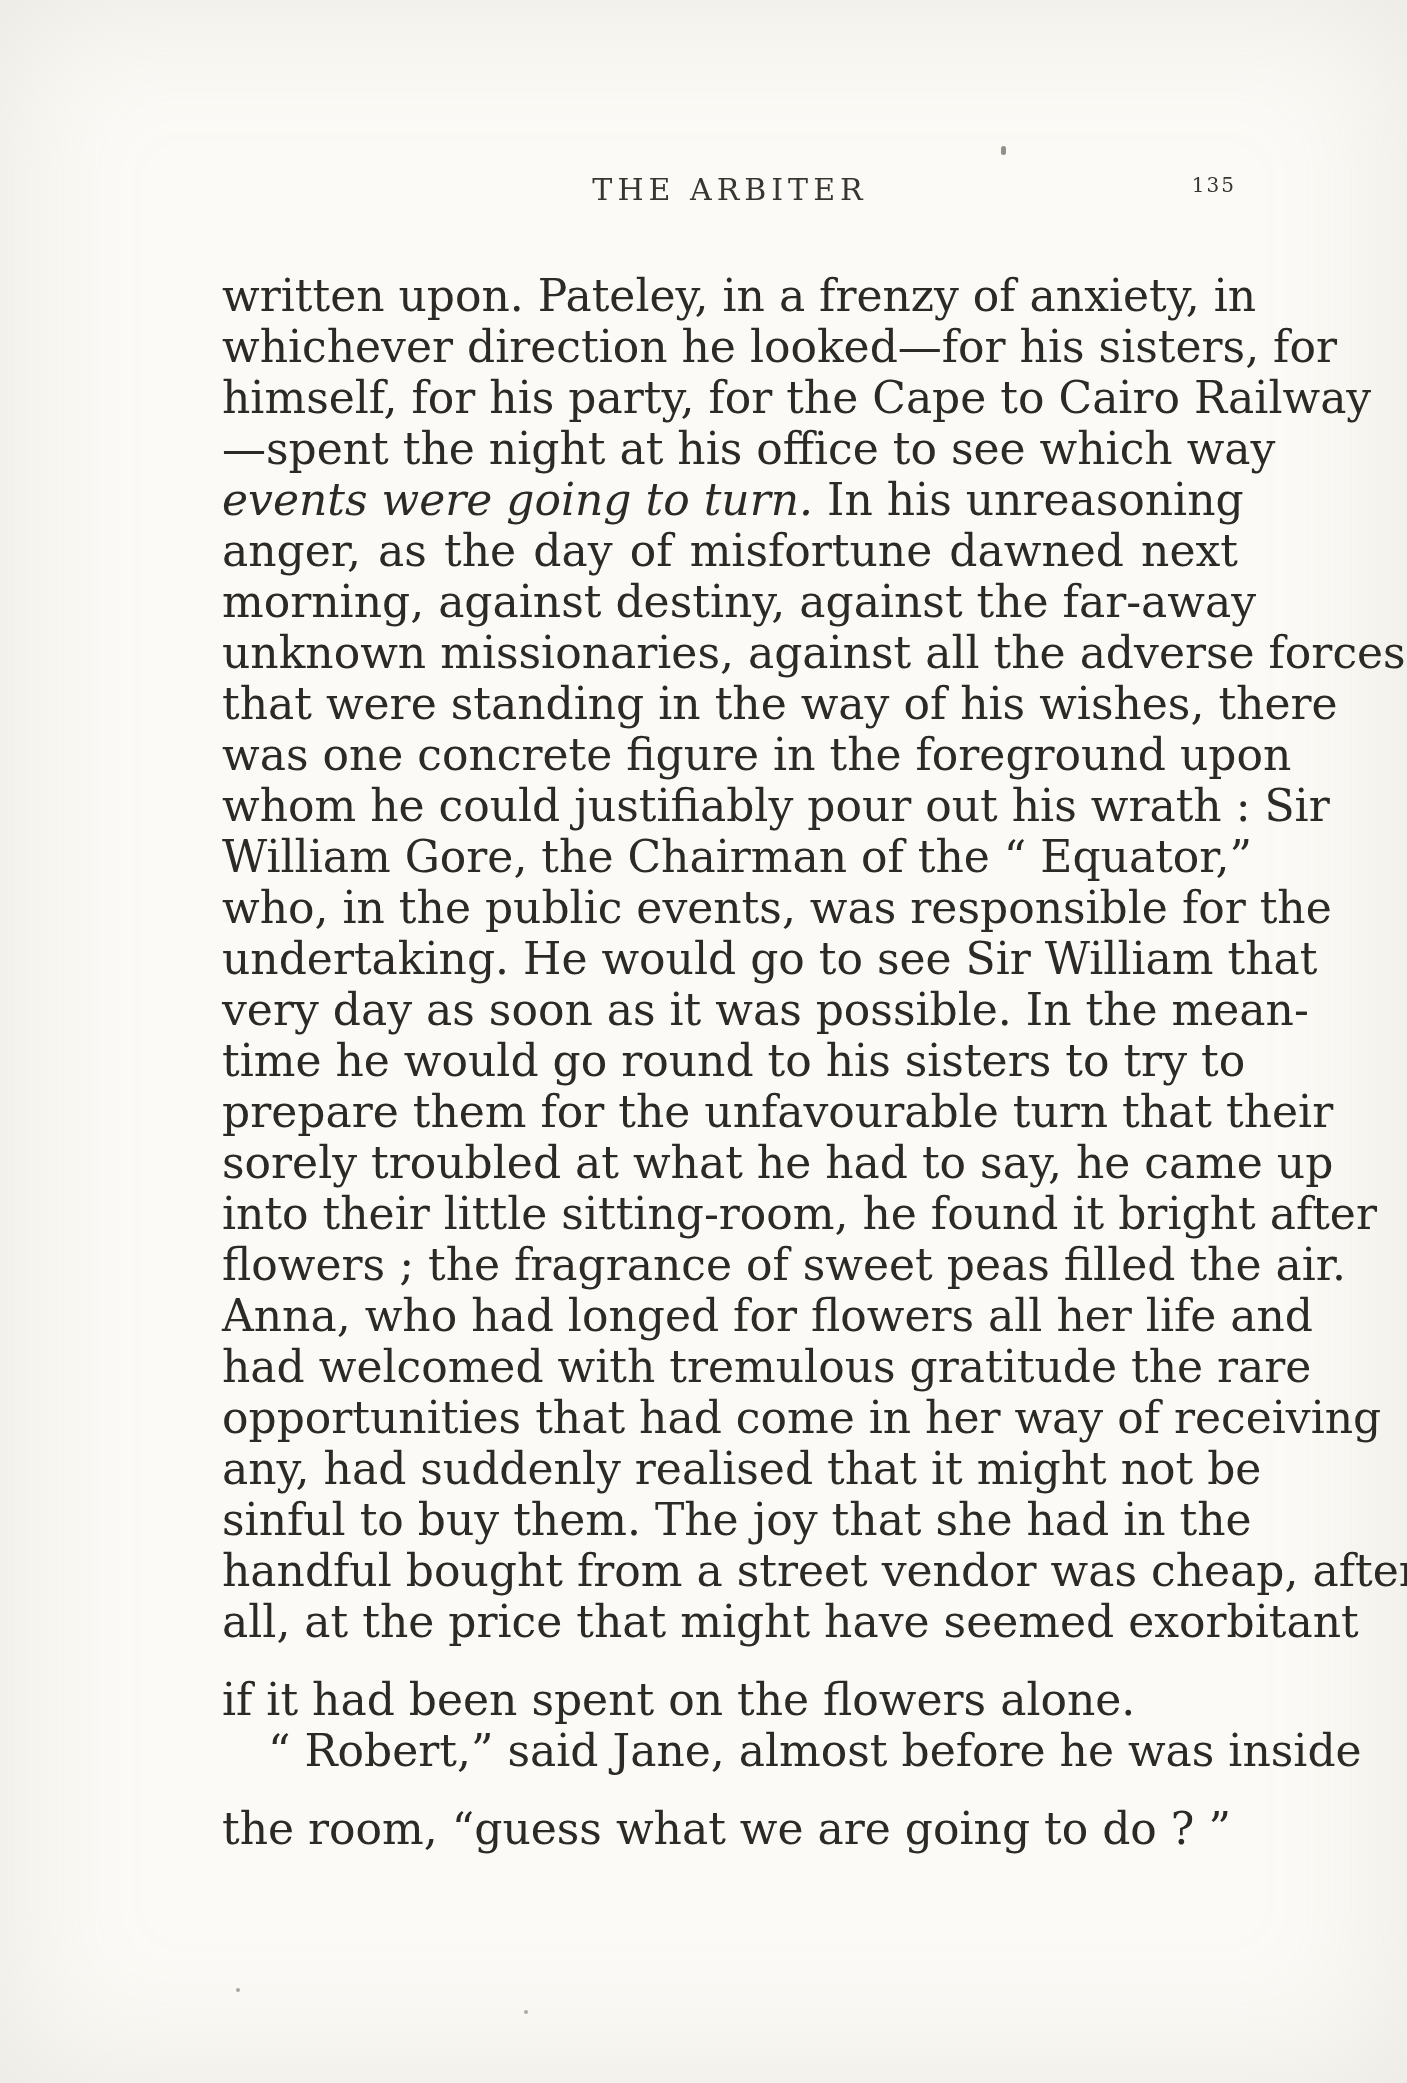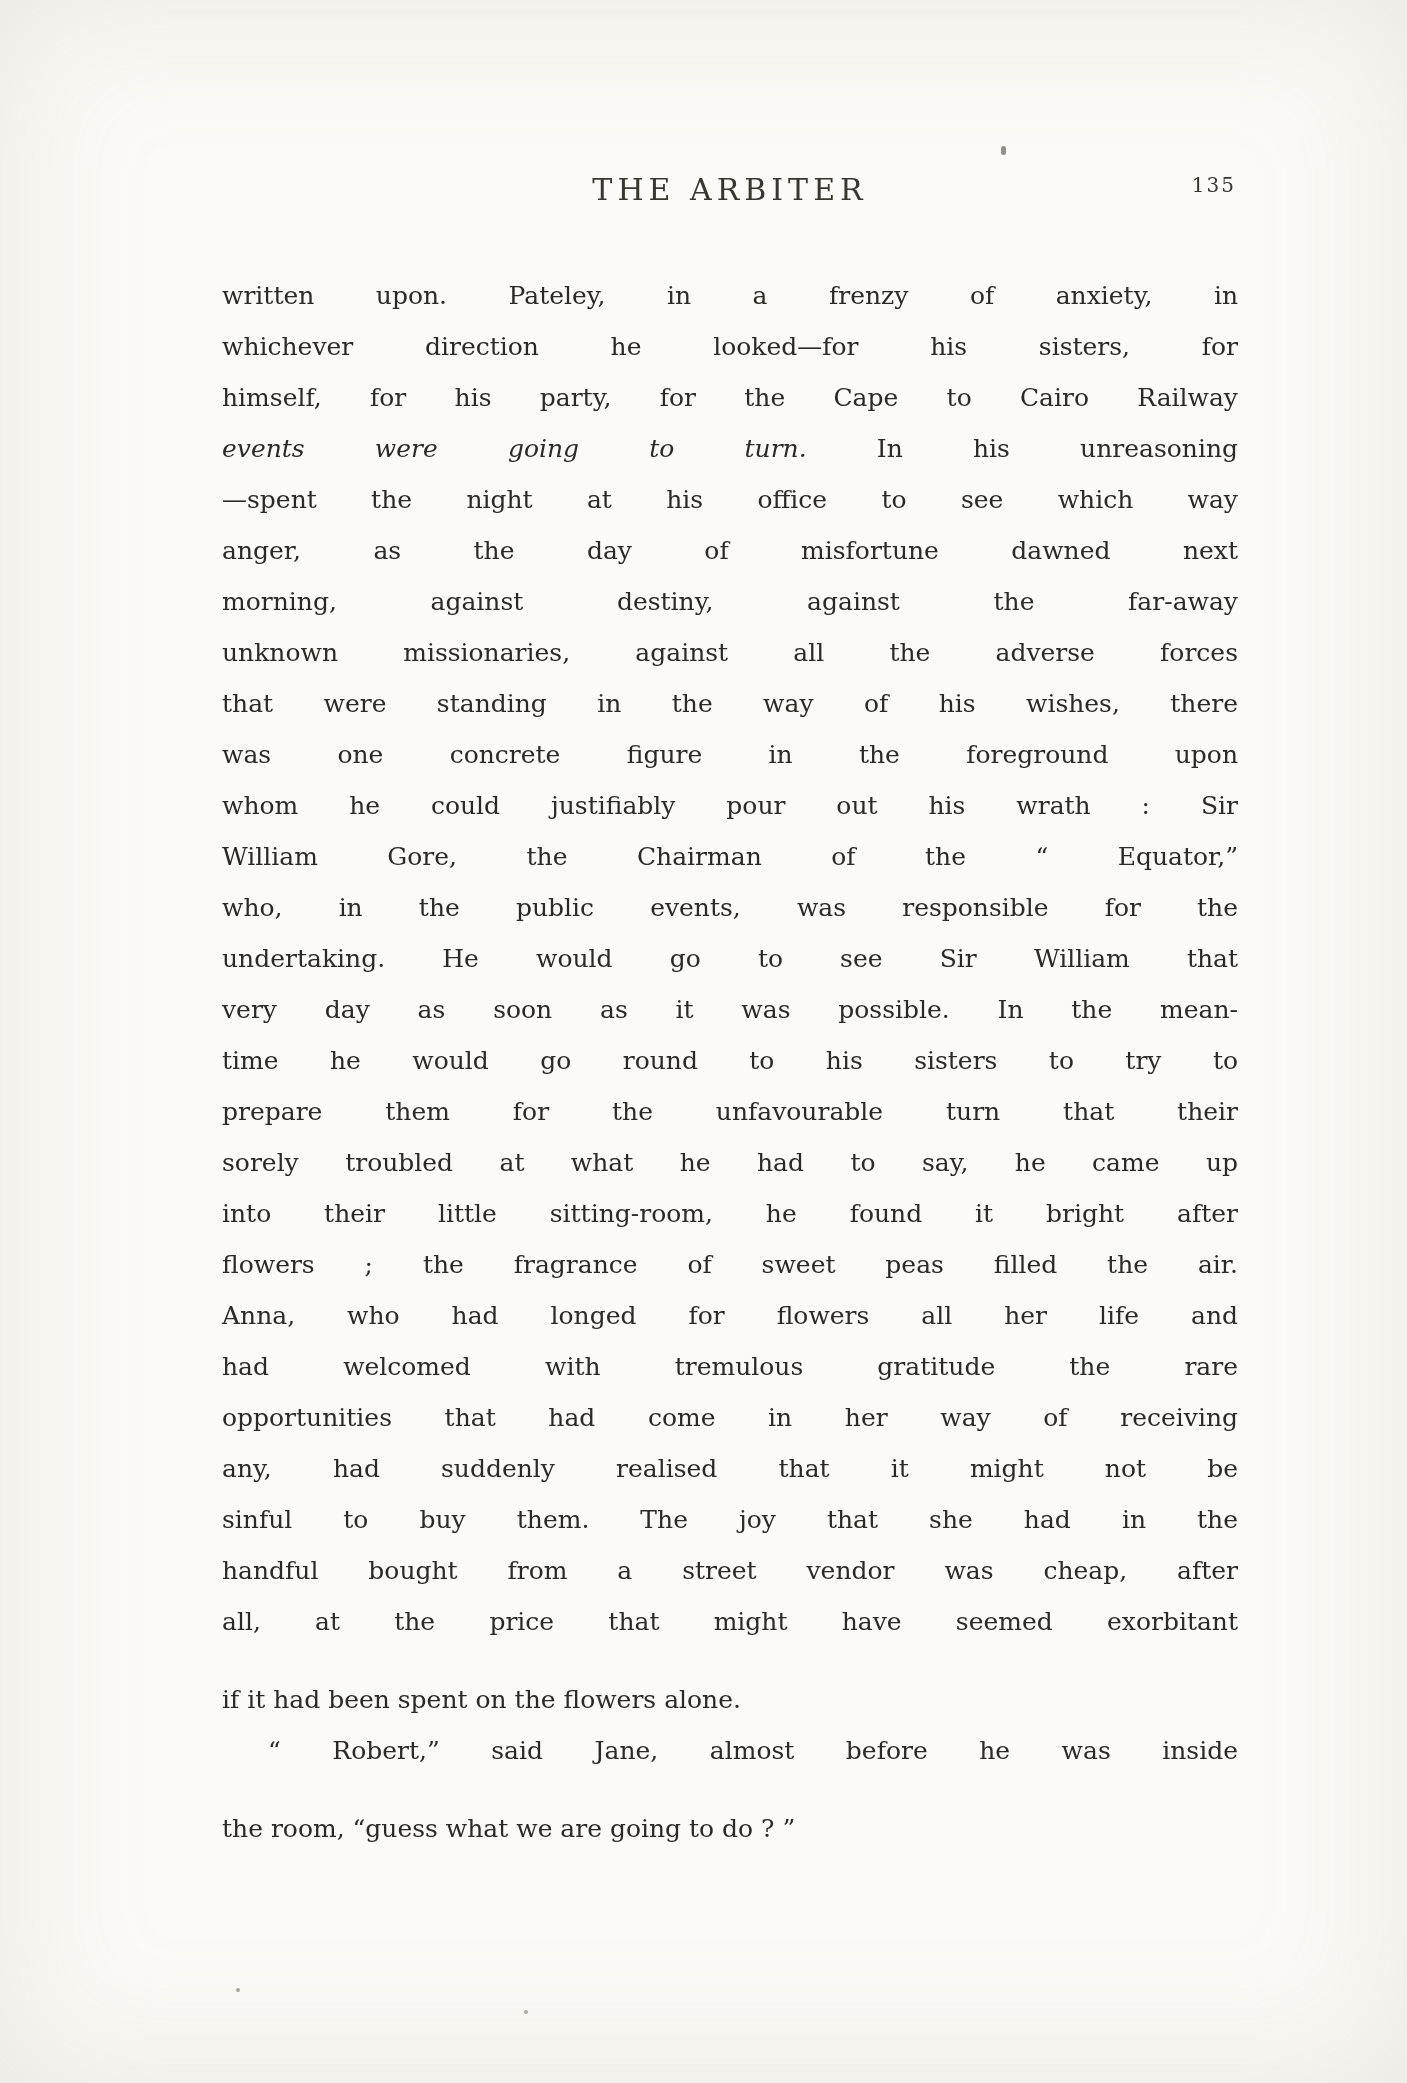--- a/index.html
+++ b/index.html
@@ -39,21 +39,21 @@
   }
   .page-number {
     position: absolute;
     right: 2px;
     top: 1px;
     font-size: 20px;
     letter-spacing: 2px;
   }
   .page-body {
     margin-top: 54px;
-    font-size: 25px;
+    font-size: 44px;
     line-height: 51px;
   }
   .line {
     height: 51px;
     text-align: justify;
     text-align-last: justify;
     white-space: nowrap;
   }
   .line.pend {
     text-align-last: left;
@@ -83,22 +83,22 @@
   <div class="text-block">
     <div class="running-header">
       <span class="running-title">THE ARBITER</span>
       <span class="page-number">135</span>
     </div>
 
     <div class="page-body" id="body-lines">
         <div class="line"><span>written upon.  Pateley, in a frenzy of anxiety, in</span></div>
         <div class="line"><span>whichever direction he looked—for his sisters, for</span></div>
         <div class="line"><span>himself, for his party, for the Cape to Cairo Railway</span></div>
+        <div class="line"><span>—spent the night at his office to see which way</span></div>
         <div class="line"><span class="italic">events were going to turn.</span><span>  In his unreasoning</span></div>
-        <div class="line"><span>—spent the night at his office to see which way</span></div>
         <div class="line"><span>anger, as the day of misfortune dawned next</span></div>
         <div class="line"><span>morning, against destiny, against the far-away</span></div>
         <div class="line"><span>unknown missionaries, against all the adverse forces</span></div>
         <div class="line"><span>that were standing in the way of his wishes, there</span></div>
         <div class="line"><span>was one concrete figure in the foreground upon</span></div>
         <div class="line"><span>whom he could justifiably pour out his wrath : Sir</span></div>
         <div class="line"><span>William Gore, the Chairman of the “ Equator,”</span></div>
         <div class="line"><span>who, in the public events, was responsible for the</span></div>
         <div class="line"><span>undertaking.  He would go to see Sir William that</span></div>
         <div class="line"><span>very day as soon as it was possible.  In the mean-</span></div>

